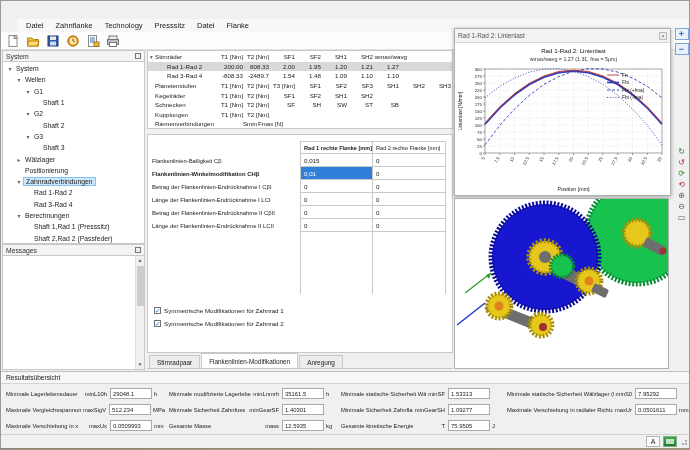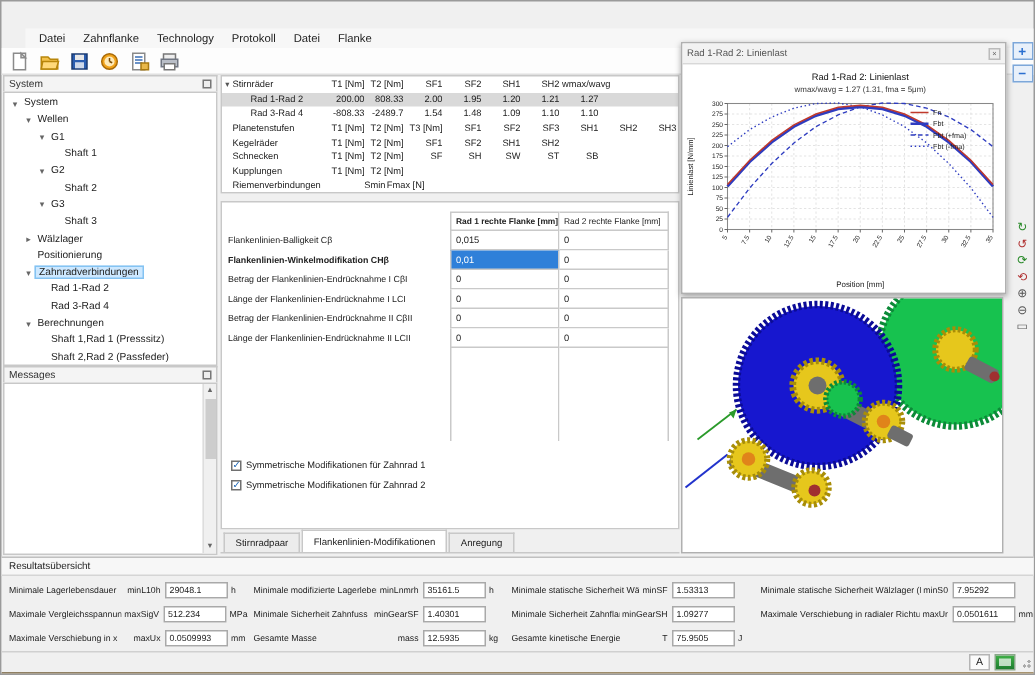--- a/index.html
+++ b/index.html
@@ -86,21 +86,21 @@
 </head>
 <body>
 
 <div class="screen">
 
 
   <div class="menubar" id="menubar">
       <span class="menu-item">Datei</span>
       <span class="menu-item">Zahnflanke</span>
       <span class="menu-item">Technology</span>
-      <span class="menu-item">Protokoll</span>
+      <span class="menu-item">Presssitz</span>
       <span class="menu-item">Datei</span>
       <span class="menu-item">Flanke</span>
     </div>
   <div class="toolbar" id="toolbar">
       <div class="tbtn">
         <svg width="14" height="14">
           <rect x="3" y="1.5" width="8" height="11" fill="#fff" stroke="#8a8a8a"></rect>
           <path d="M8 1.5 11 4.5 8 4.5 Z" fill="#dcdcdc" stroke="#8a8a8a"></path>
         </svg>
       </div>

